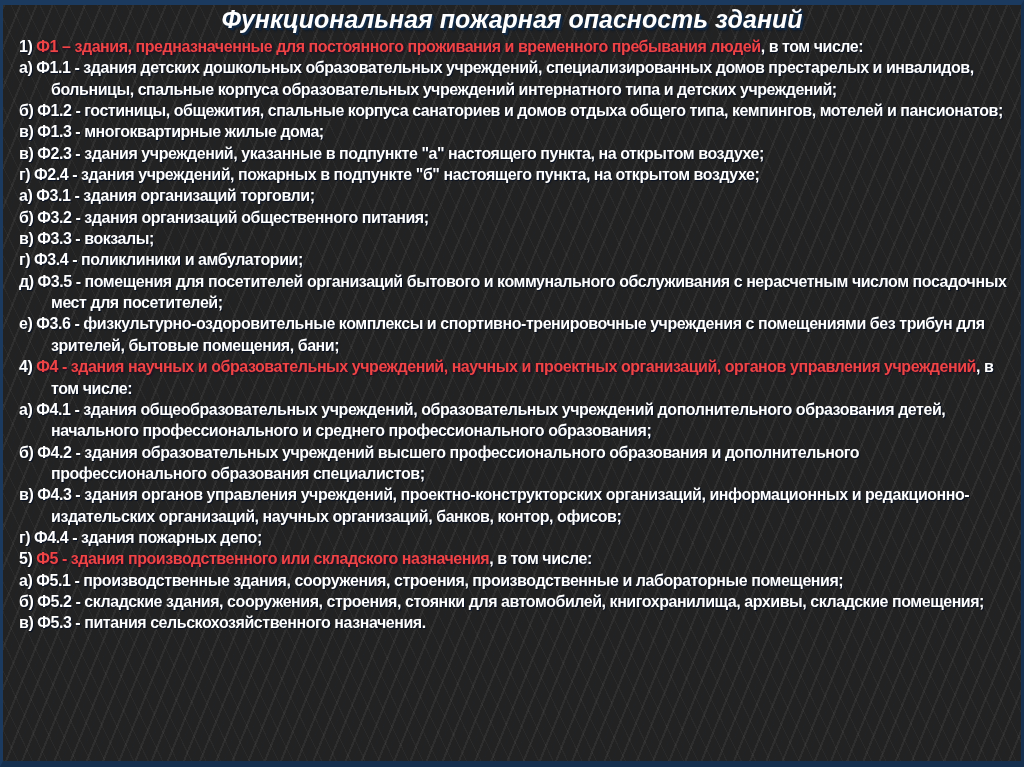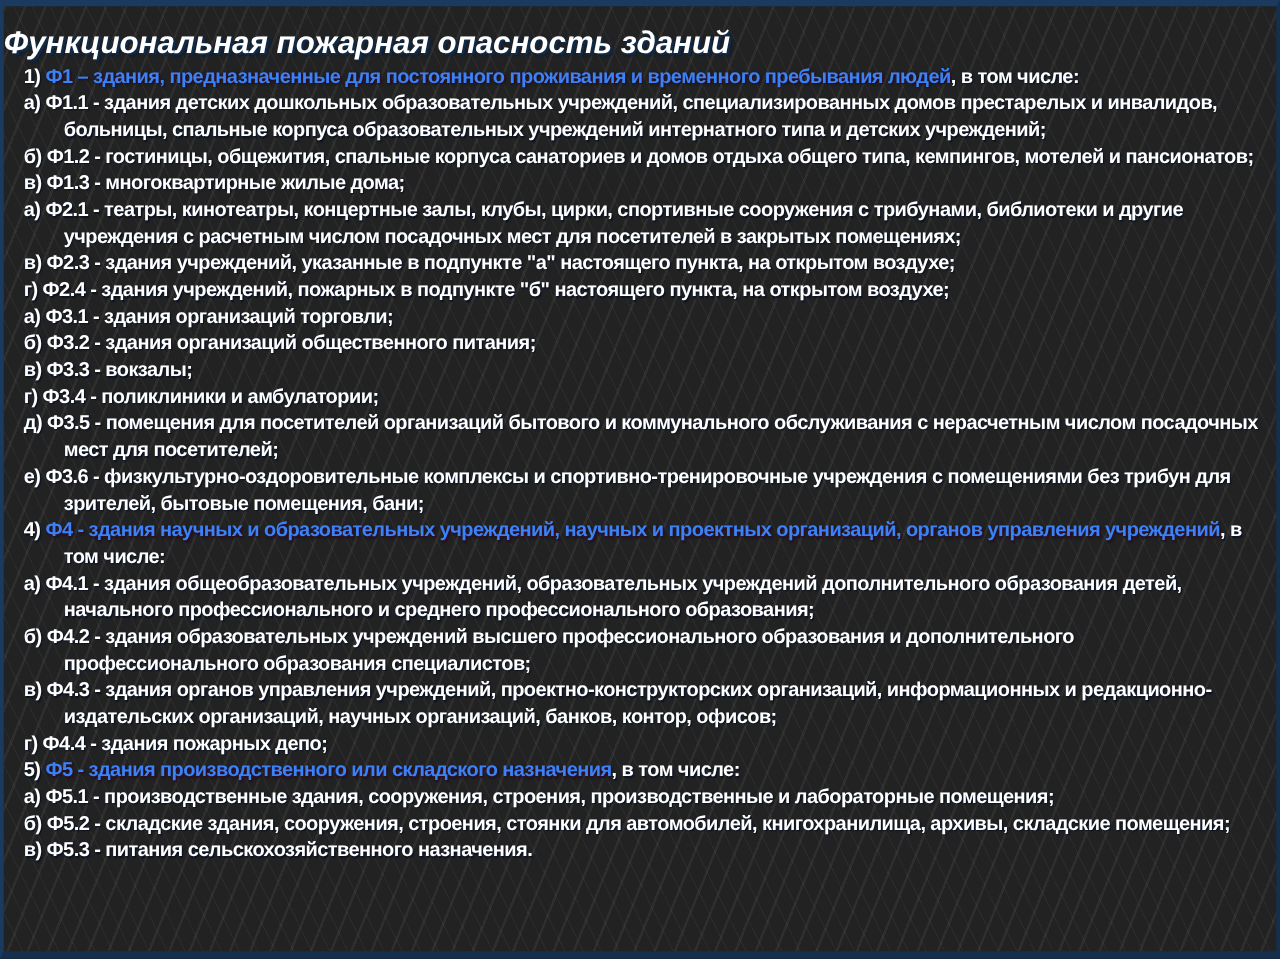--- a/index.html
+++ b/index.html
@@ -30,21 +30,22 @@
         rgba(18,38,68,0.055) 7px 9px,
         rgba(255,255,255,0) 9px 15px),
       repeating-linear-gradient(64deg,
         rgba(255,255,255,0.035) 0 1px,
         rgba(0,0,0,0) 1px 6px,
         rgba(18,38,68,0.04) 6px 7px,
         rgba(0,0,0,0) 7px 13px);
   }
   .title{
     position:relative;
-    margin:15px 0 0 0;
+    margin:0 0 0 0;
+    text-align:center;
     font-size:25px;
     line-height:29px;
     font-weight:bold;
     font-style:italic;
     color:#ffffff;
     text-shadow:2px 2px 0 #122944, 1px 1px 0 #122944, 3px 3px 2px rgba(10,25,45,.7);
   }
   .items{
     position:relative;
     padding:2px 8px 0 8px;
@@ -55,35 +56,34 @@
     line-height:21.35px;
     letter-spacing:-0.45px;
     padding-left:40px;
     text-indent:-32px;
     color:#ffffff;
     text-shadow:1px 1px 1px rgba(6,16,36,0.9);
     white-space:normal;
   }
   .seg-white{color:#ffffff;}
   .seg-red{
-    color:#3b82f6;
+    color:#ef4444;
     text-shadow:1px 1px 0 #2b1026, 1px 1px 2px rgba(20,8,25,.8);
   }
 </style>
 </head>
 <body>
 
 <div class="slide">
   <div class="title">Функциональная пожарная опасность зданий</div>
   <div class="items">
       <div class="item"><span class="seg-white">1) </span><span class="seg-red">Ф1 – здания, предназначенные для постоянного проживания и временного пребывания людей</span><span class="seg-white">, в том числе:</span></div>
       <div class="item"><span class="seg-white">а) Ф1.1 - здания детских дошкольных образовательных учреждений, специализированных домов престарелых и инвалидов, больницы, спальные корпуса образовательных учреждений интернатного типа и детских учреждений;</span></div>
       <div class="item"><span class="seg-white">б) Ф1.2 - гостиницы, общежития, спальные корпуса санаториев и домов отдыха общего типа, кемпингов, мотелей и пансионатов;</span></div>
       <div class="item"><span class="seg-white">в) Ф1.3 - многоквартирные жилые дома;</span></div>
-      <div class="item"><span class="seg-white">а) Ф2.1 - театры, кинотеатры, концертные залы, клубы, цирки, спортивные сооружения с трибунами, библиотеки и другие учреждения с расчетным числом посадочных мест для посетителей в закрытых помещениях;</span></div>
       <div class="item"><span class="seg-white">в) Ф2.3 - здания учреждений, указанные в подпункте "а" настоящего пункта, на открытом воздухе;</span></div>
       <div class="item"><span class="seg-white">г) Ф2.4 - здания учреждений, пожарных в подпункте "б" настоящего пункта, на открытом воздухе;</span></div>
       <div class="item"><span class="seg-white">а) Ф3.1 - здания организаций торговли;</span></div>
       <div class="item"><span class="seg-white">б) Ф3.2 - здания организаций общественного питания;</span></div>
       <div class="item"><span class="seg-white">в) Ф3.3 - вокзалы;</span></div>
       <div class="item"><span class="seg-white">г) Ф3.4 - поликлиники и амбулатории;</span></div>
       <div class="item"><span class="seg-white">д) Ф3.5 - помещения для посетителей организаций бытового и коммунального обслуживания с нерасчетным числом посадочных мест для посетителей;</span></div>
       <div class="item"><span class="seg-white">е) Ф3.6 - физкультурно-оздоровительные комплексы и спортивно-тренировочные учреждения с помещениями без трибун для зрителей, бытовые помещения, бани;</span></div>
       <div class="item"><span class="seg-white">4) </span><span class="seg-red">Ф4 - здания научных и образовательных учреждений, научных и проектных организаций, органов управления учреждений</span><span class="seg-white">, в том числе:</span></div>
       <div class="item"><span class="seg-white">а) Ф4.1 - здания общеобразовательных учреждений, образовательных учреждений дополнительного образования детей, начального профессионального и среднего профессионального образования;</span></div>

